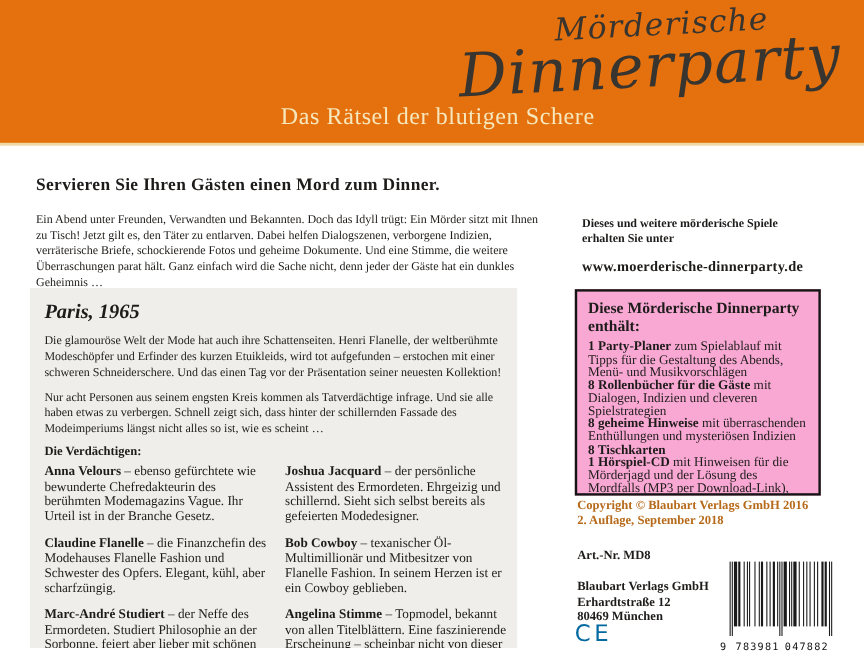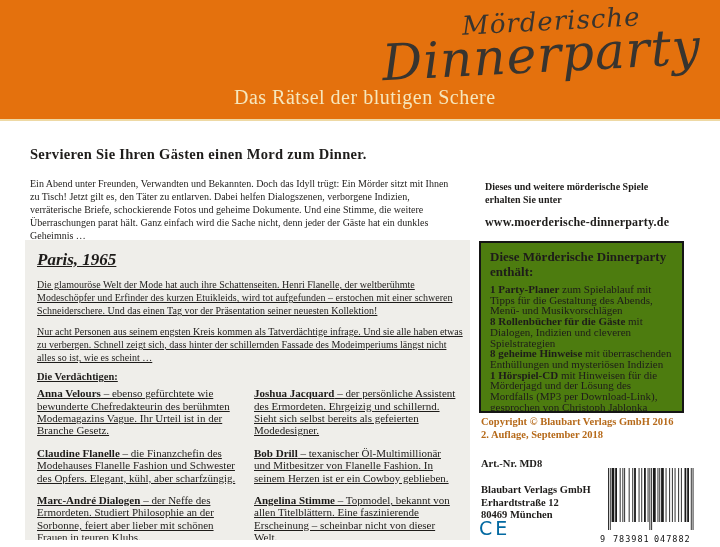--- a/index.html
+++ b/index.html
@@ -26,31 +26,31 @@
   
   .intro-h{position:absolute;left:30px;top:146px;font-size:14.5px;font-weight:bold;
     letter-spacing:.3px;}
   .intro-p{position:absolute;left:30px;top:177px;width:428px;font-size:10px;
     line-height:13px;}
   
   .promo{position:absolute;left:485px;top:181px;width:226px;}
   .promo .l{font-size:10px;font-weight:bold;line-height:12.5px;font-family:Liberation Serif, serif;}
   .promo .url{font-size:12px;font-weight:bold;margin-top:9px;letter-spacing:.2px;}
   
-  .story{position:absolute;left:25px;top:240px;width:445px;height:300px;
-    background:var(--panel_gray);padding:10px 6px 0 12px;overflow:hidden;text-decoration:underline;}
+  .story{position:absolute;left:25px;top:240px;width:406px;height:300px;
+    background:var(--panel_gray);padding:10px 6px 0 12px;overflow:hidden;}
   .story h2{font-size:17px;font-style:italic;font-weight:bold;margin:0 0 8px;}
   .story p{font-size:10px;line-height:13.2px;margin:0 0 7px;}
   .story h3{font-size:10.5px;font-weight:bold;margin:4px 0 5px;}
   .cols{display:flex;gap:13px;}
   .col{width:204px;}
   .suspect{margin-bottom:10px;font-size:11px;line-height:12.4px;}
   
   .cbox{position:absolute;left:479px;top:241px;width:205px;height:172px;
-    border:2px solid #151515;background:#4d7c0f;padding:6px 9px;overflow:hidden;}
+    border:2px solid #151515;background:#f9a8d4;padding:6px 9px;overflow:hidden;}
   .cbox h2{font-size:13px;line-height:15px;font-weight:bold;margin:0 0 5px;}
   .citem{font-size:11px;line-height:10.7px;}
   
   .copyright{position:absolute;left:481px;top:416px;font-size:10.5px;font-weight:bold;
     line-height:12.5px;color:var(--copyright_orange);}
   .artnr{position:absolute;left:481px;top:458px;font-size:10.5px;font-weight:bold;}
   .publisher{position:absolute;left:481px;top:484px;font-size:10.5px;font-weight:bold;
     line-height:12.5px;}
   .ce{position:absolute;left:479px;top:517px;font-size:19px;letter-spacing:3px;
     font-family:"DejaVu Sans",sans-serif;color:#0369a1;}
@@ -79,37 +79,38 @@
 
   <section class="story">
     <h2>Paris, 1965</h2>
     <p>Die glamouröse Welt der Mode hat auch ihre Schattenseiten. Henri Flanelle, der weltberühmte Modeschöpfer und Erfinder des kurzen Etuikleids, wird tot aufgefunden – erstochen mit einer schweren Schneiderschere. Und das einen Tag vor der Präsentation seiner neuesten Kollektion!</p>
     <p>Nur acht Personen aus seinem engsten Kreis kommen als Tatverdächtige infrage. Und sie alle haben etwas zu verbergen. Schnell zeigt sich, dass hinter der schillernden Fassade des Modeimperiums längst nicht alles so ist, wie es scheint …</p>
     <h3>Die Verdächtigen:</h3>
     <div class="cols">
       <div class="col" id="suspects-col1">
           <div class="suspect"><b>Anna Velours</b> – ebenso gefürchtete wie bewunderte Chefredakteurin des berühmten Modemagazins Vague. Ihr Urteil ist in der Branche Gesetz.</div>
           <div class="suspect"><b>Claudine Flanelle</b> – die Finanzchefin des Modehauses Flanelle Fashion und Schwester des Opfers. Elegant, kühl, aber scharfzüngig.</div>
-          <div class="suspect"><b>Marc-André Dialogen</b> – der Neffe des Ermordeten. Studiert Philosophie an der Sorbonne, feiert aber lieber mit schönen Frauen in teuren Klubs.</div>
+          <div class="suspect"><b>Marc-André Studiert</b> – der Neffe des Ermordeten. Studiert Philosophie an der Sorbonne, feiert aber lieber mit schönen Frauen in teuren Klubs.</div>
         </div>
       <div class="col" id="suspects-col2">
           <div class="suspect"><b>Joshua Jacquard</b> – der persönliche Assistent des Ermordeten. Ehrgeizig und schillernd. Sieht sich selbst bereits als gefeierten Modedesigner.</div>
-          <div class="suspect"><b>Bob Drill</b> – texanischer Öl-Multimillionär und Mitbesitzer von Flanelle Fashion. In seinem Herzen ist er ein Cowboy geblieben.</div>
+          <div class="suspect"><b>Bob Cowboy</b> – texanischer Öl-Multimillionär und Mitbesitzer von Flanelle Fashion. In seinem Herzen ist er ein Cowboy geblieben.</div>
           <div class="suspect"><b>Angelina Stimme</b> – Topmodel, bekannt von allen Titelblättern. Eine faszinierende Erscheinung – scheinbar nicht von dieser Welt.</div>
           <div class="suspect"><b>Carlos Tweed</b> – ein renommierter Modefotograf, gefeiert in New York. Lässig, begabt und undurchschaubar.</div>
         </div>
     </div>
   </section>
 
   <aside class="cbox">
     <h2>Diese Mörderische Dinnerparty enthält:</h2>
     <div id="contents-list">
         <div class="citem"><b>1 Party-Planer</b> zum Spielablauf mit Tipps für die Gestaltung des Abends, Menü- und Musikvorschlägen</div>
         <div class="citem"><b>8 Rollenbücher für die Gäste</b> mit Dialogen, Indizien und cleveren Spielstrategien</div>
         <div class="citem"><b>8 geheime Hinweise</b> mit überraschenden Enthüllungen und mysteriösen Indizien</div>
+        <div class="citem"><b>8 Tischkarten</b></div>
         <div class="citem"><b>1 Hörspiel-CD</b> mit Hinweisen für die Mörderjagd und der Lösung des Mordfalls (MP3 per Download-Link), gesprochen von Christoph Jablonka</div>
       </div>
   </aside>
 
   <div class="copyright">
     <div>Copyright © Blaubart Verlags GmbH 2016</div>
     <div>2. Auflage, September 2018</div>
   </div>
 
   <div class="artnr">Art.-Nr. MD8</div>

